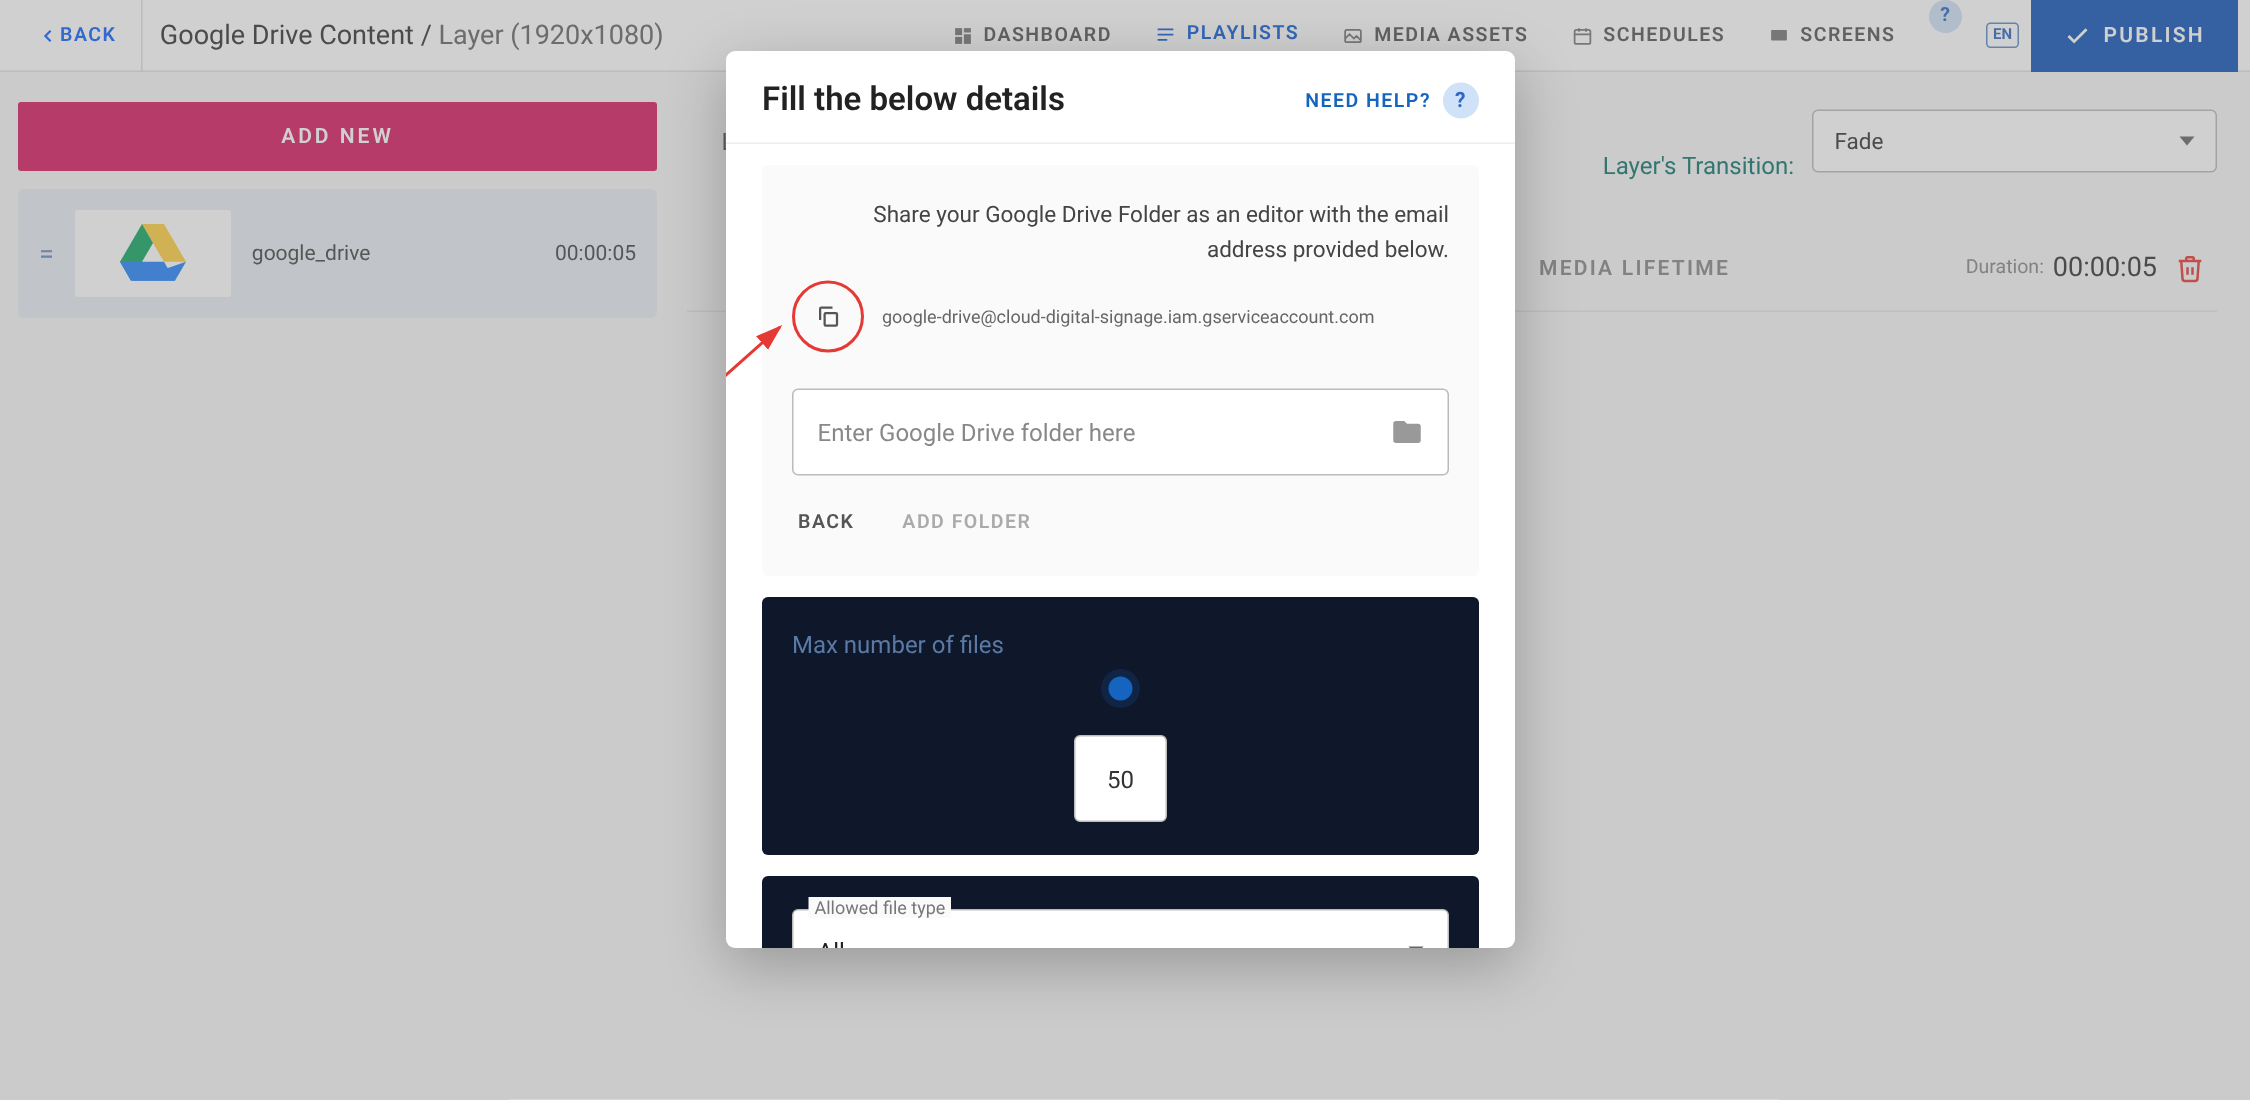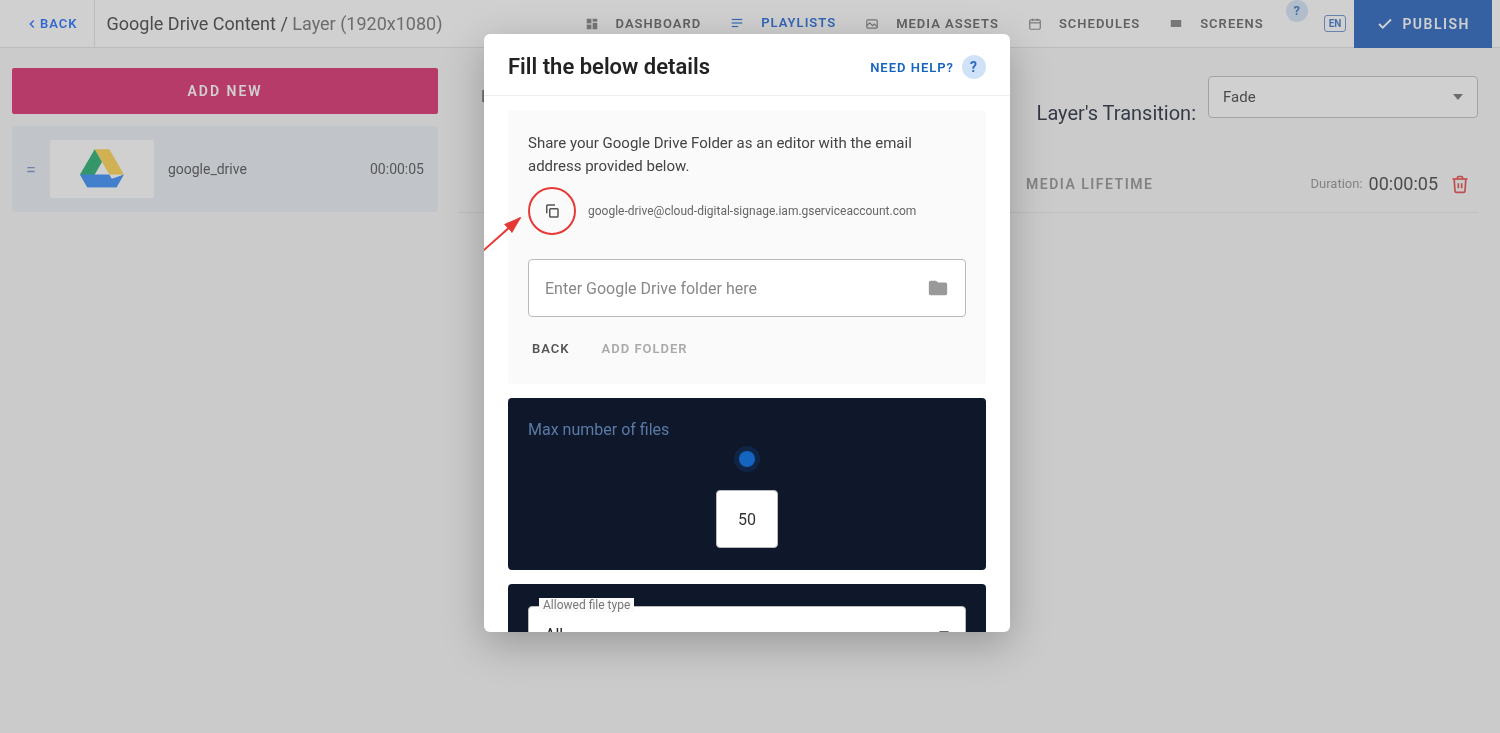--- a/index.html
+++ b/index.html
@@ -4,41 +4,41 @@
 <style>
   * { box-sizing: border-box; margin: 0; padding: 0; font-family: -apple-system, BlinkMacSystemFont, "Segoe UI", Roboto, Helvetica, Arial, sans-serif; }
   body { width: 1500px; height: 733px; overflow: hidden; background: #f7f7f7; position: relative; }
 
   
   .topbar { height: 48px; border-bottom: 1px solid #e0e0e0; background: #fff; display: flex; align-items: center; padding: 0 8px; }
   .back-btn { display: flex; align-items: center; color: #0d62ff; font-weight: 600; letter-spacing: 1px; font-size: 13px; padding: 0 16px; height: 48px; border-right: 1px solid #e0e0e0; cursor: pointer; }
   .breadcrumb { margin-left: 12px; font-size: 18px; color: #666; }
   .breadcrumb .title { color: #333; }
   .nav { margin-left: auto; display: flex; align-items: stretch; height: 48px; }
-  .nav-item { display: flex; align-items: center; padding: 0 14px; color: #555; font-size: 13px; font-weight: 600; letter-spacing: 1px; cursor: pointer; gap: 16px; }
+  .nav-item { display: flex; align-items: center; padding: 0 14px; color: #555; font-size: 13px; font-weight: 600; letter-spacing: 1px; cursor: pointer; gap: 6px; }
   .nav-item.active { color: #0d5dd7; border-bottom: 2px solid #0d5dd7; }
   .nav-ico { width: 16px; height: 14px; display: inline-block; }
   .help-circle { width: 22px; height: 22px; border-radius: 50%; background: #d0e2f7; color: #2f69c2; display: flex; align-items: center; justify-content: center; font-size: 13px; font-weight: 700; margin: 0 8px; cursor: pointer; }
   .lang-badge { border: 1px solid #5b89c7; color: #2f69c2; font-size: 10px; font-weight: 700; border-radius: 3px; padding: 2px 4px; margin: 0 8px; cursor: pointer; }
   .publish-btn { background: #1155b8; color: #fff; display: flex; align-items: center; gap: 8px; padding: 0 22px; height: 48px; font-size: 14px; font-weight: 600; letter-spacing: 1.5px; cursor: pointer; }
 
   
   .content { display: flex; padding: 20px 12px; gap: 10px; }
   .side { width: 426px; }
   .add-btn { background: #d81b60; color: #fff; height: 46px; width: 100%; border: none; font-size: 14px; font-weight: 600; letter-spacing: 2px; cursor: pointer; border-radius: 2px; }
   .item-row { margin-top: 12px; background: #e9eef5; border-radius: 4px; height: 86px; display: flex; align-items: center; padding: 0 14px; gap: 14px; }
   .drag { color: #6b88c0; font-size: 18px; }
   .drive-logo { width: 104px; height: 58px; background: #fff; border-radius: 2px; display: flex; align-items: center; justify-content: center; }
   .item-name { flex: 1; color: #444; font-size: 14px; }
   .item-time { color: #444; font-size: 14px; }
 
   .main { flex: 1; padding: 0 10px; }
   .topline { display: flex; align-items: center; }
   .lay-label { color: #555; font-size: 16px; margin-left: 23px; }
-  .trans-label { margin-left: auto; color: #0f172a; font-size: 20px; margin-top: 33px; }
+  .trans-label { margin-left: auto; color: #0f766e; font-size: 16px; margin-top: 33px; }
   .select { border: 1px solid #bbb; border-radius: 4px; height: 42px; width: 270px; margin-left: 12px; display: flex; align-items: center; padding: 0 14px; justify-content: space-between; color: #333; font-size: 15px; cursor: pointer; background: #fff; }
   .arrow { width: 0; height: 0; border-left: 5px solid transparent; border-right: 5px solid transparent; border-top: 6px solid #666; }
 
   .band { margin-top: 30px; border-bottom: 1px solid #e5e5e5; height: 58px; display: flex; align-items: center; padding: 0 8px; }
   .ml { color: #888; font-size: 14px; font-weight: 600; letter-spacing: 1.5px; margin-left: 560px; }
   .dur-label { margin-left: auto; color: #888; font-size: 13px; margin-right: 6px; }
   .dur-val { color: #333; font-size: 18px; margin-right: 12px; }
   .trash { color: #e53935; cursor: pointer; }
 
   
@@ -46,21 +46,21 @@
 
   
   .modal { position: absolute; left: 484px; top: 34px; width: 526px; background: #fff; border-radius: 6px; box-shadow: 0 12px 40px rgba(0,0,0,.25); overflow: hidden; }
   .modal-head { display: flex; align-items: flex-end; justify-content: space-between; padding: 20px 24px 16px; border-bottom: 1px solid #eee; }
   .modal-title { font-size: 22px; font-weight: 600; color: #222; }
   .need { display: flex; align-items: center; gap: 8px; color: #1565c0; font-weight: 600; font-size: 13px; letter-spacing: 1px; cursor: pointer; }
   .need .q { width: 24px; height: 24px; border-radius: 50%; background: #d0e2f7; color: #2f69c2; display: flex; align-items: center; justify-content: center; font-size: 14px; font-weight: 700; }
 
   .mbody { padding: 14px 24px 0; max-height: 536px; overflow: hidden; }
   .card { background: #fafafa; border-radius: 4px; padding: 22px 20px; position: relative; }
-  .share-text { color: #444; font-size: 15px; line-height: 1.5; }
+  .share-text { color: #444; font-size: 15px; line-height: 1.5; text-align: right; }
   .email-row { display: flex; align-items: center; gap: 12px; margin-top: 10px; }
   .copy-circle { width: 48px; height: 48px; border: 2.5px solid #e53935; border-radius: 50%; display: flex; align-items: center; justify-content: center; flex-shrink: 0; cursor: pointer; }
   .email { font-size: 12px; color: #666; }
   .arrow-svg { position: absolute; left: -68px; top: 90px; }
 
   .field { border: 1px solid #bbb; border-radius: 4px; height: 58px; margin-top: 24px; display: flex; align-items: center; padding: 0 16px; background: #fff; }
   .field input { border: none; flex: 1; font-size: 16px; outline: none; color: #333; }
   .field input::placeholder { color: #888; }
   .fold { color: #888; }
 

